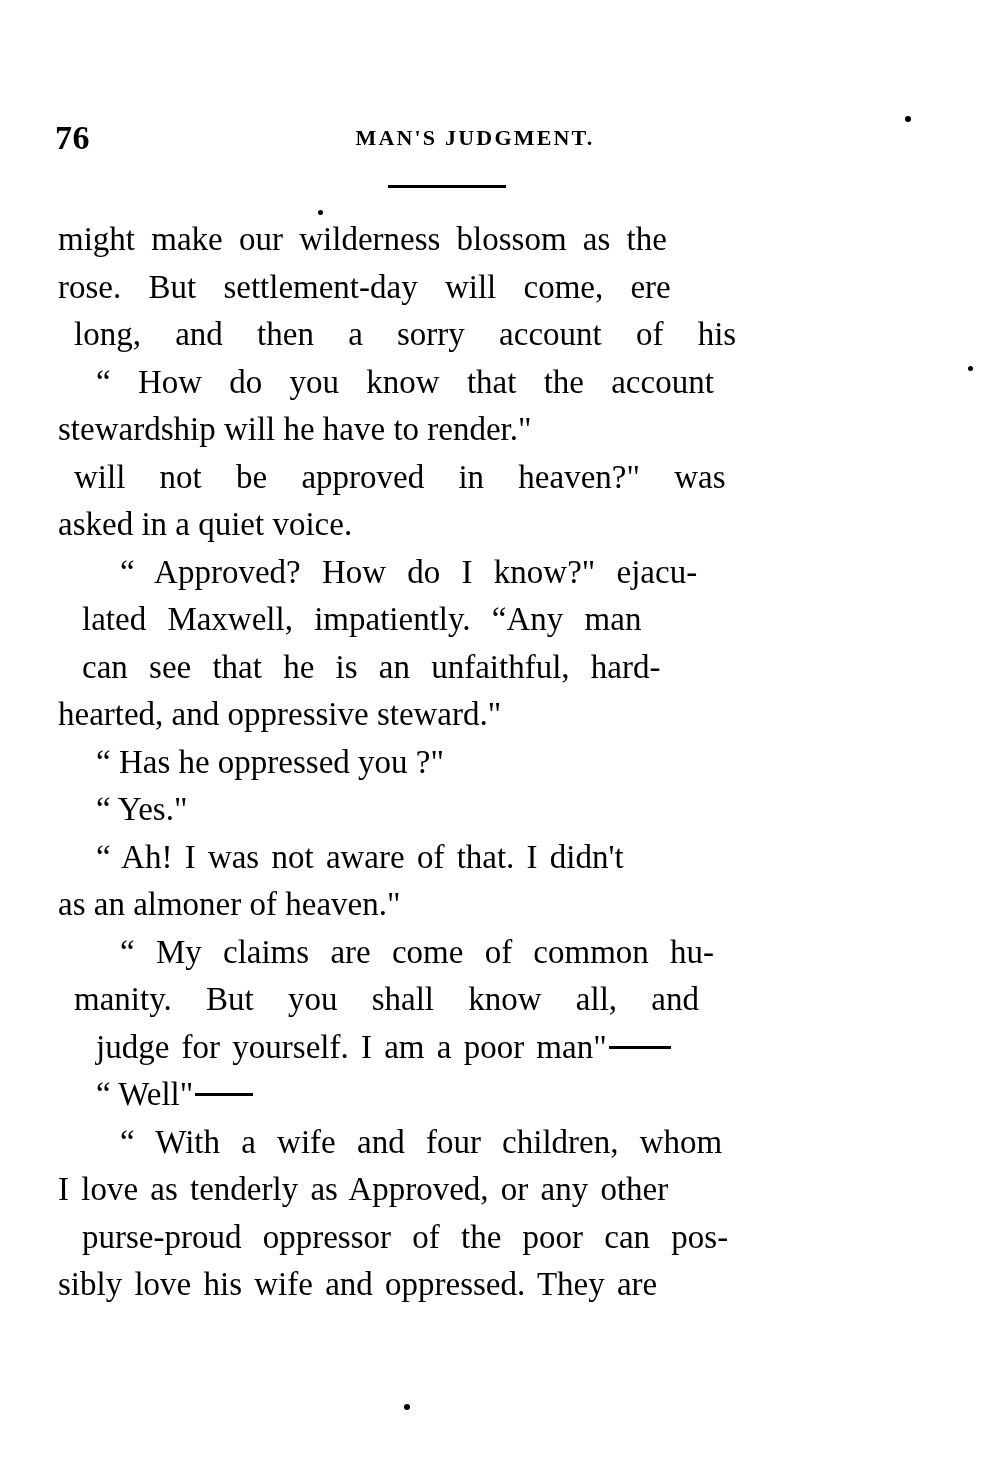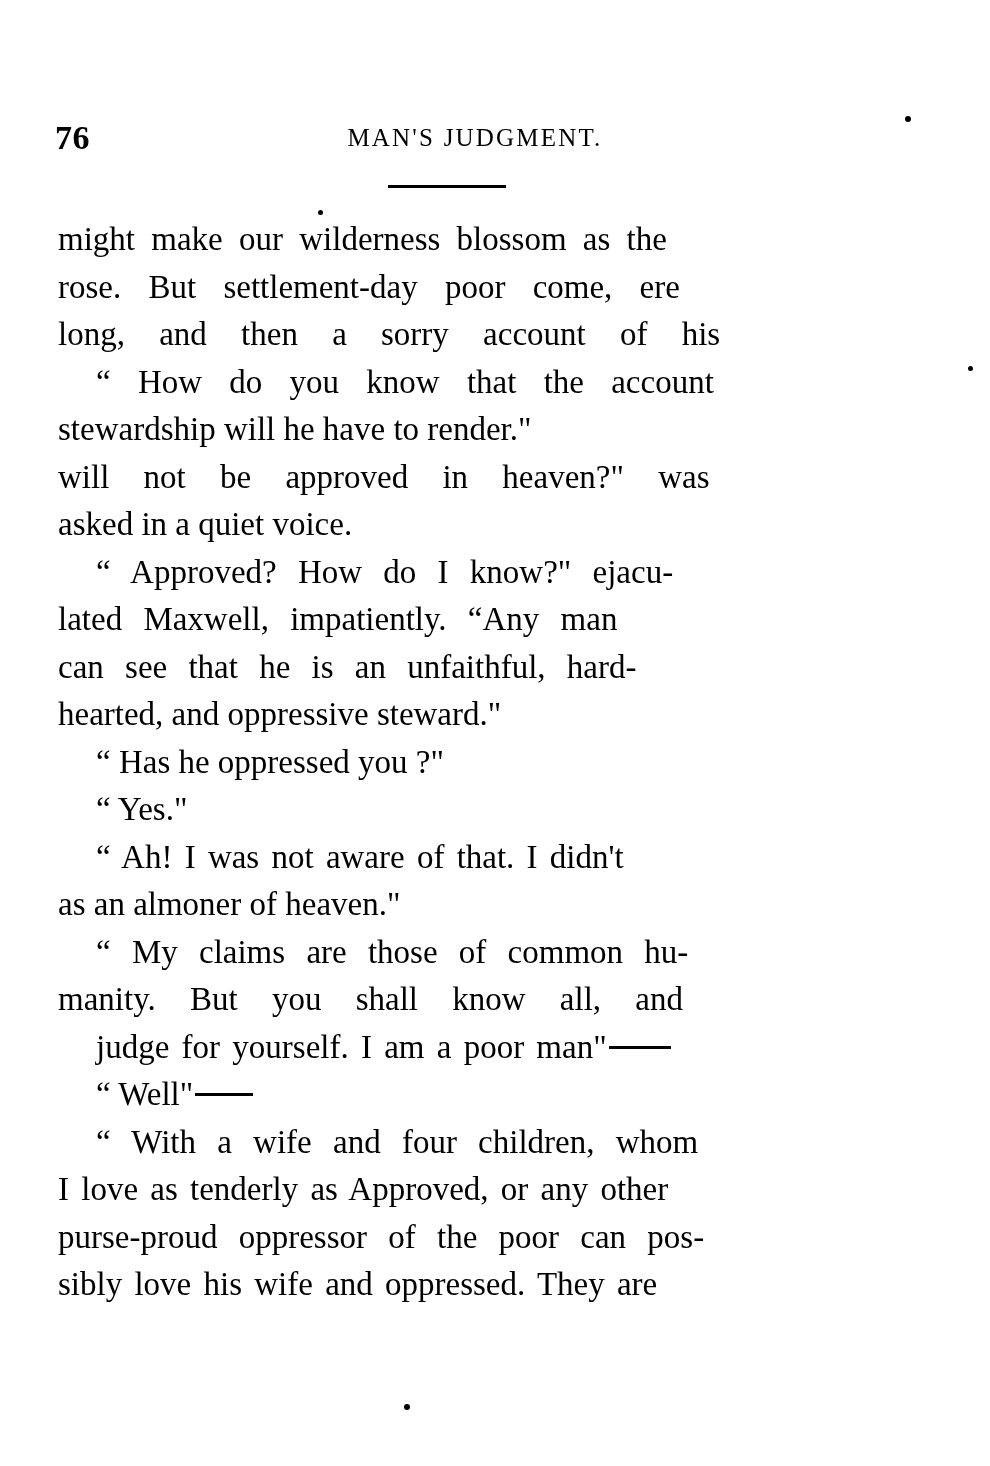--- a/index.html
+++ b/index.html
@@ -38,22 +38,22 @@
     font-weight: bold;
     letter-spacing: 0.5px;
     line-height: 40px;
   }
   .running-title {
     position: absolute;
     left: 185px;
     top: 6px;
     width: 470px;
     text-align: center;
-    font-size: 25px;
-    font-weight: normal;
+    font-size: 22px;
+    font-weight: bold;
     letter-spacing: 2.2px;
     line-height: 28px;
     font-variant: small-caps;
   }
   .rule {
     position: absolute;
     left: 388px;
     top: 185px;
     width: 118px;
     height: 3px;
@@ -68,22 +68,22 @@
   }
   .line {
     font-size: 33px;
     line-height: 47.5px;
     white-space: nowrap;
     letter-spacing: 0px;
   }
   
   .j1 { word-spacing: 8px; }
   .j2 { word-spacing: 19px; }
-  .j3 { word-spacing: 26px; }
-  .j4 { word-spacing: 13px; }
+  .j3 { word-spacing: 26px; margin-left: 16px; }
+  .j4 { word-spacing: 13px; margin-left: 24px; }
   .j5 { word-spacing: 4px; font-family: Liberation Serif, serif; }
   .j0 { word-spacing: 0px; }
   .indent { padding-left: 38px; }
   .dash {
     display: inline-block;
     width: 62px;
     border-bottom: 3px solid #000;
     vertical-align: 9px;
     margin-left: 2px;
   }
@@ -111,40 +111,40 @@
 
   <div class="head-row">
     <div class="folio">76</div>
     <div class="running-title">MAN'S JUDGMENT.</div>
   </div>
 
   <div class="rule"></div>
 
   <div class="textblock">
     <div class="line j1">might make our wilderness blossom as the</div>
-    <div class="line j2">rose.    But settlement-day poor come, ere</div>
+    <div class="line j2">rose.    But settlement-day will come, ere</div>
     <div class="line j3">long, and then a sorry account of his</div>
     <div class="line j2 indent">“ How do you know that the account</div>
 
     <div class="line j0">stewardship will he have to render."</div>
     <div class="line j3">will not be approved in heaven?" was</div>
     <div class="line j0">asked in a quiet voice.</div>
 
     <div class="line j4 indent">“ Approved?   How do I know?" ejacu-</div>
     <div class="line j4">lated Maxwell, impatiently.   “Any man</div>
     <div class="line j4">can see that he is an unfaithful, hard-</div>
     <div class="line j0">hearted, and oppressive steward."</div>
 
     <div class="line j0 indent">“ Has he oppressed you ?"</div>
     <div class="line j0 indent">“ Yes."</div>
 
     <div class="line j5 indent">“ Ah!  I was not aware of that.  I didn't</div>
     <div class="line j0">as an almoner of heaven."</div>
 
-    <div class="line j4 indent">“ My claims are those of common hu-</div>
+    <div class="line j4 indent">“ My claims are come of common hu-</div>
     <div class="line j3">manity.   But you shall know all, and</div>
     <div class="line j5 indent"><span>judge for yourself.  I am a poor man"</span><span class="dash"></span></div>
 
     <div class="line j0 indent"><span>“ Well"</span><span class="dash-short"></span></div>
 
     <div class="line j4 indent">“ With a wife and four children, whom</div>
     <div class="line j5">I love as tenderly as Approved, or any other</div>
     <div class="line j4">purse-proud oppressor of the poor can pos-</div>
     <div class="line j5">sibly love his wife and oppressed.  They are</div>
   </div>

